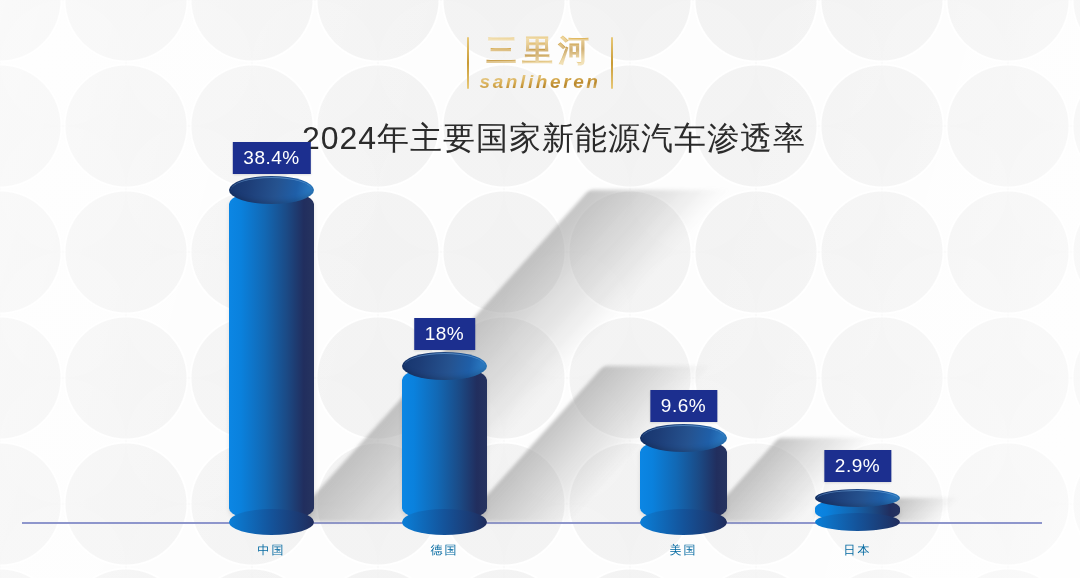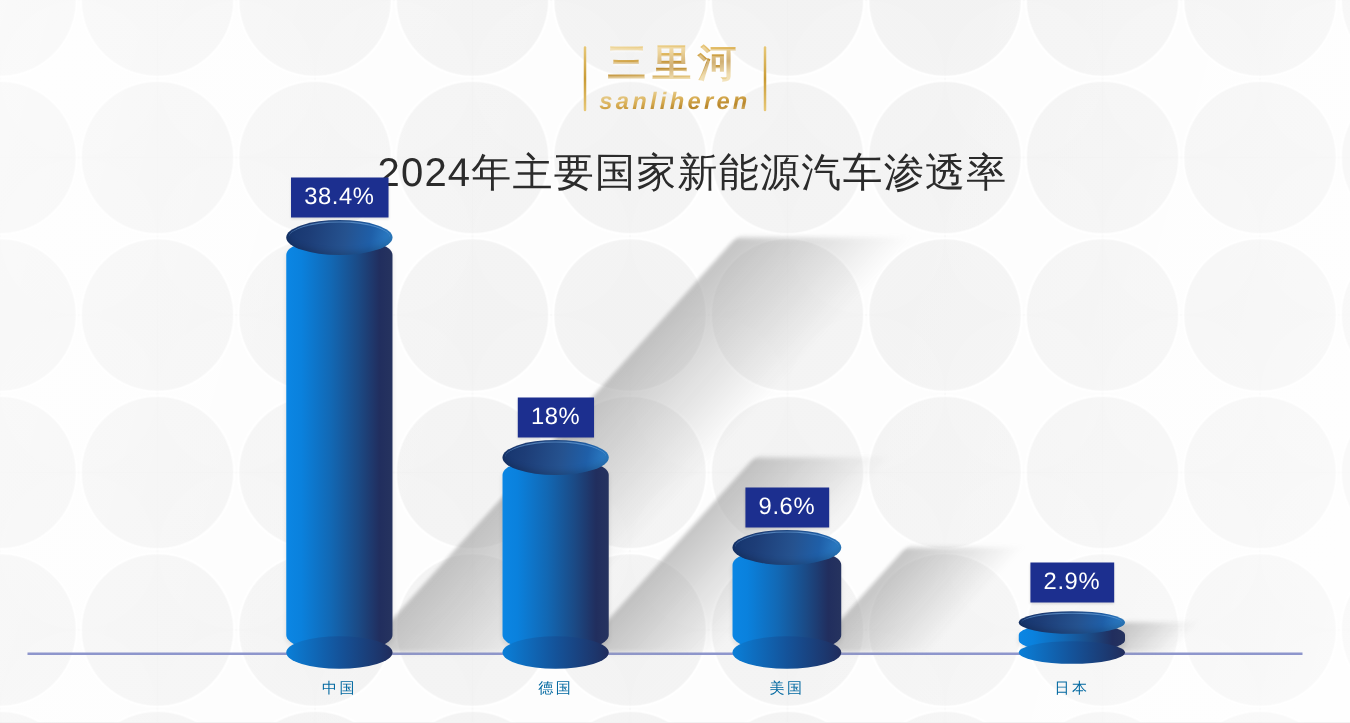--- a/index.html
+++ b/index.html
@@ -260,21 +260,21 @@
       <div class="bar-shadow" style="width:110px;bottom:56px;height:156px;"></div>
       <div class="cylinder" style="width:85px;height:156px;">
         <div class="cyl-bottom"></div>
         <div class="cyl-top"></div>
         <div class="cyl-top-rim"></div>
       </div>
       <div class="value-badge" style="bottom:228px;">18%</div>
       <div class="cat-label">德国</div>
     </div>
 
-    <div class="bar-group" style="left:586px;width:87px;height:572px;">
+    <div class="bar-group" style="left:640px;width:87px;height:572px;">
       <div class="bar-shadow" style="width:95px;bottom:56px;height:84px;"></div>
       <div class="cylinder" style="width:87px;height:84px;">
         <div class="cyl-bottom"></div>
         <div class="cyl-top"></div>
         <div class="cyl-top-rim"></div>
       </div>
       <div class="value-badge" style="bottom:156px;">9.6%</div>
       <div class="cat-label">美国</div>
     </div>
 

